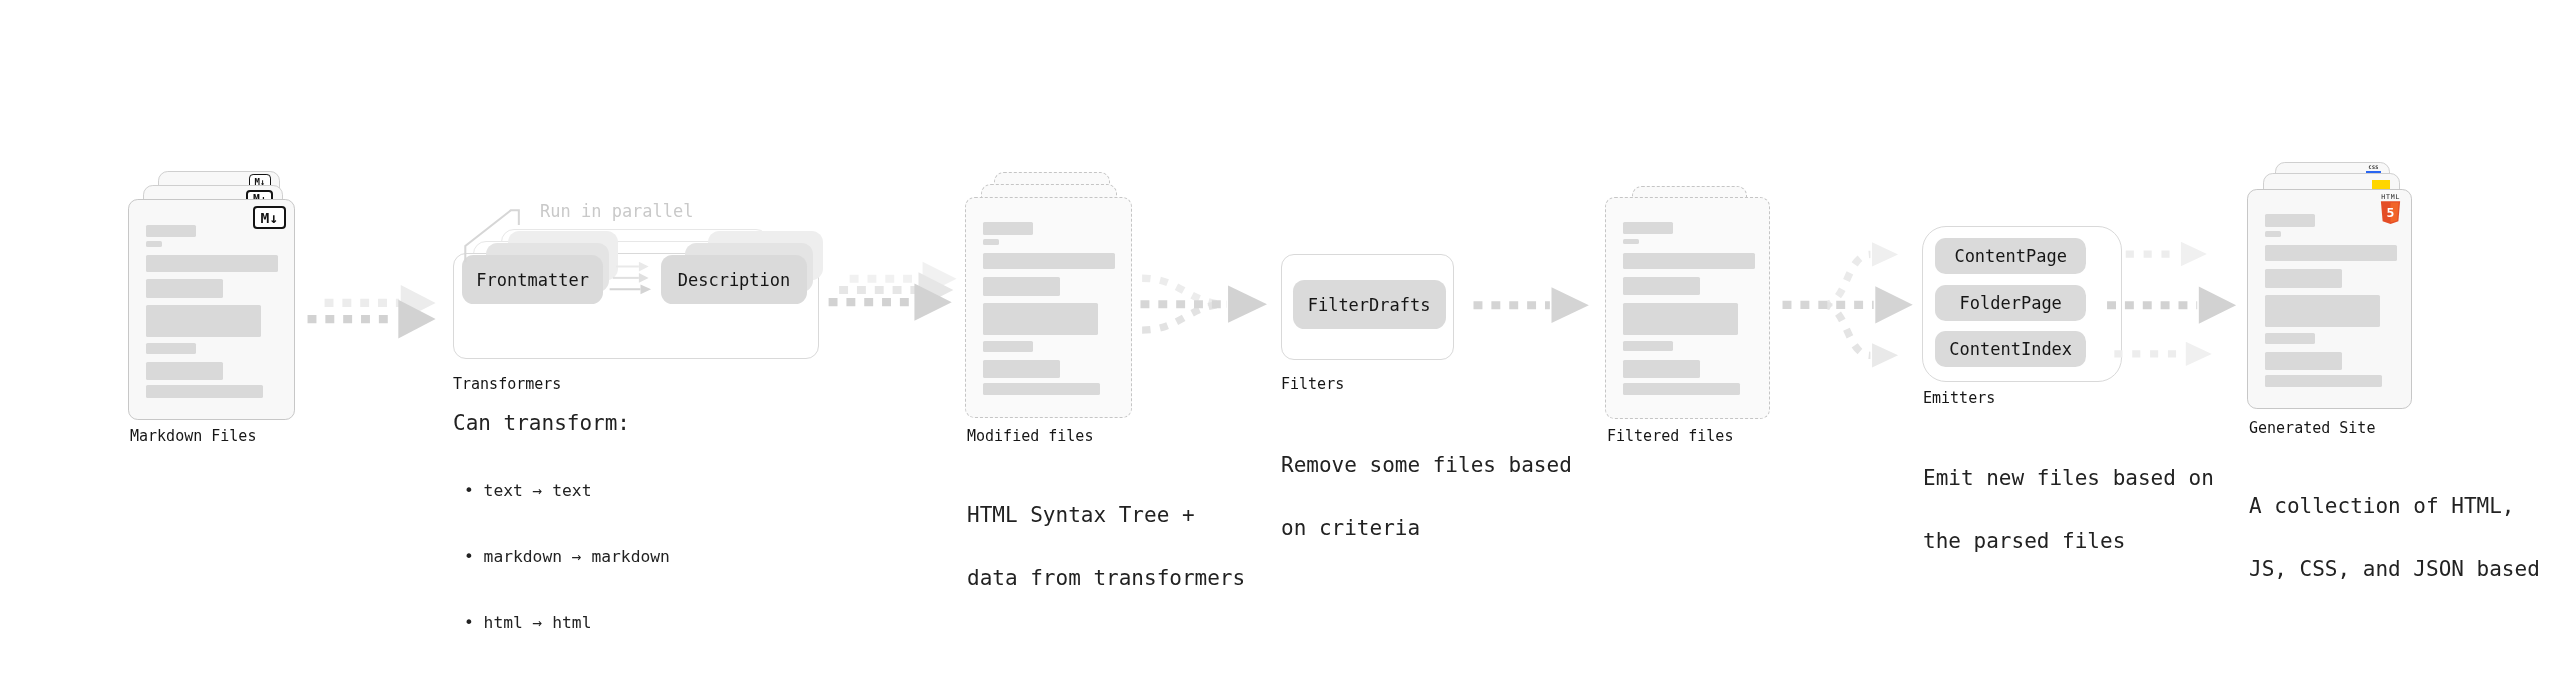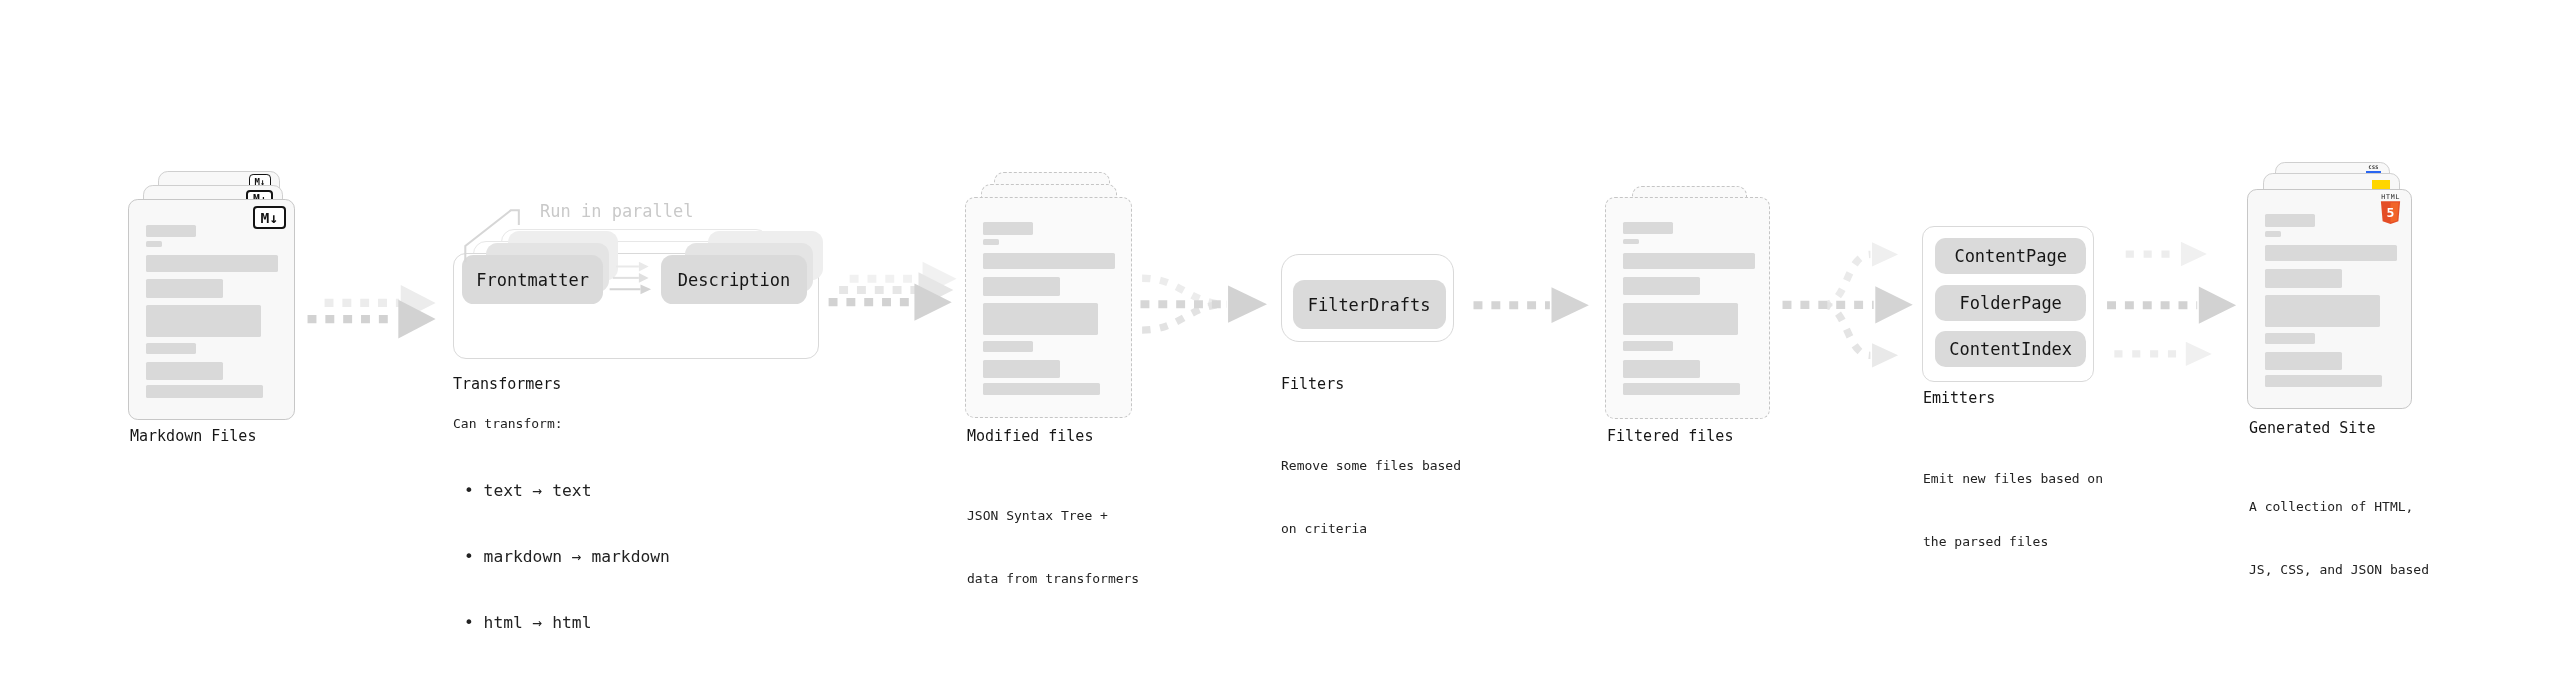--- a/index.html
+++ b/index.html
@@ -50,21 +50,21 @@
   .fbox.ghost{border-color:#e7e7e7;background:#ffffff;}
   .pill{
     position:absolute;background:#dadada;border-radius:11.4px;box-sizing:border-box;
     display:flex;align-items:center;justify-content:center;font-size:17px;color:#161616;
   }
   .pill.ghost1{background:#e4e4e4;}
   .pill.ghost2{background:#eeeeee;}
 
   
   .stage-title{position:absolute;font-size:15px;color:#161616;white-space:pre;}
-  .stage-note{position:absolute;font-size:13px;line-height:21px;color:#222222;white-space:pre;}
+  .stage-note{position:absolute;font-size:21px;line-height:21px;color:#222222;white-space:pre;}
   .annotation{position:absolute;font-size:17px;color:#c9c9c9;white-space:pre;}
   .bullets{position:absolute;font-size:16.3px;line-height:22px;color:#222222;white-space:pre;}
 </style>
 </head>
 <body>
 
 <div class="canvas">
 
   <div class="abs" style="left:128px;top:171px;width:167px;height:250px;">
     <div class="doc ghost" style="left:30px;top:0;width:122px;height:221px;">
@@ -154,32 +154,32 @@
       <div class="bar b3"></div>
       <div class="bar b4"></div>
       <div class="bar b5"></div>
       <div class="bar b6"></div>
       <div class="bar b7"></div>
       <div class="bar b8"></div>
     </div>
   </div>
   <div class="stage-title" style="left:967px;top:427px;">Modified files</div>
   <div class="stage-note" style="left:967px;top:463px;">
-    <div>JSON Syntax Tree +</div>
+    <div>HTML Syntax Tree +</div>
     <div>data from transformers</div>
   </div>
 
   <svg class="abs" style="left:1134px;top:262px;" width="146" height="86" viewBox="0 0 180 106">
     <path d="M 10,20 C 58,20 68,52 114,52" fill="none" stroke="#ececec" stroke-width="9" stroke-dasharray="10 12"></path>
     <path d="M 10,84 C 58,84 68,52 114,52" fill="none" stroke="#e2e2e2" stroke-width="9" stroke-dasharray="10 12"></path>
     <line x1="8" y1="52" x2="112" y2="52" stroke="#d6d6d6" stroke-width="10" stroke-dasharray="11 11"></line>
     <polygon points="116,29 116,75 164,52" fill="#d2d2d2"></polygon>
   </svg>
 
-  <div class="fbox" style="left:1281px;top:254px;width:173px;height:88px;border-radius:18px;">
+  <div class="fbox" style="left:1281px;top:254px;width:173px;height:106px;">
     <div class="pill" style="left:10.6px;top:25px;width:153px;height:49px;">
       <span>FilterDrafts</span>
     </div>
   </div>
   <div class="stage-title" style="left:1281px;top:375px;">Filters</div>
   <div class="stage-note" style="left:1281px;top:413px;">
     <div>Remove some files based</div>
     <div>on criteria</div>
   </div>
 
@@ -205,21 +205,21 @@
 
   <svg class="abs" style="left:1776px;top:234px;" width="140" height="145" viewBox="0 0 172 178">
     <path d="M 58,87 C 88,87 86,25 116,25" fill="none" stroke="#eaeaea" stroke-width="9" stroke-dasharray="10 12"></path>
     <polygon points="118,10 118,40 150,25" fill="#efefef"></polygon>
     <path d="M 58,87 C 88,87 86,149 116,149" fill="none" stroke="#e4e4e4" stroke-width="9" stroke-dasharray="10 12"></path>
     <polygon points="118,134 118,164 150,149" fill="#e9e9e9"></polygon>
     <line x1="8" y1="87" x2="120" y2="87" stroke="#d6d6d6" stroke-width="10" stroke-dasharray="11 11"></line>
     <polygon points="122,64 122,110 168,87" fill="#d4d4d4"></polygon>
   </svg>
 
-  <div class="fbox" style="left:1922px;top:226px;width:172px;height:156px;border-radius:12px;">
+  <div class="fbox" style="left:1922px;top:226px;width:200px;height:156px;border-radius:24px;">
     <div class="pill" style="left:12.2px;top:11.4px;width:151px;height:36px;border-radius:10.6px;">
       <span>ContentPage</span>
     </div>
     <div class="pill" style="left:12.2px;top:58px;width:151px;height:36px;border-radius:10.6px;">
       <span>FolderPage</span>
     </div>
     <div class="pill" style="left:12.2px;top:104px;width:151px;height:36px;border-radius:10.6px;">
       <span>ContentIndex</span>
     </div>
   </div>

